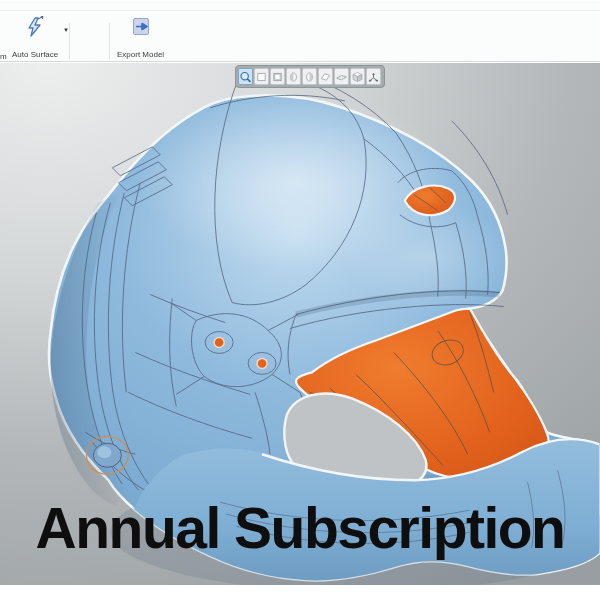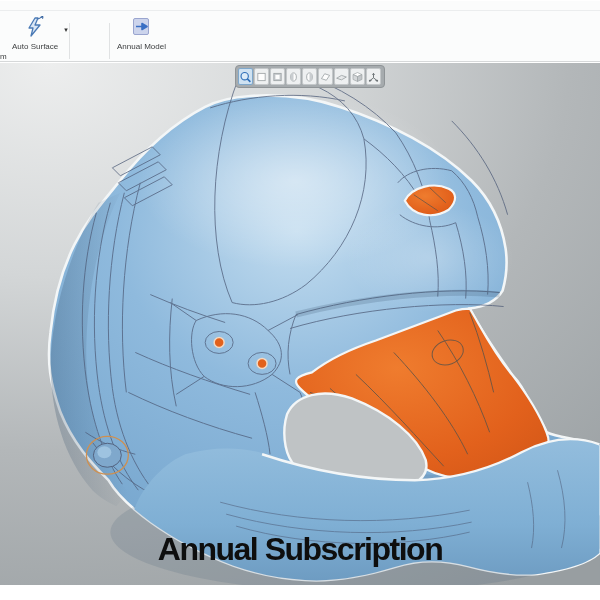--- a/index.html
+++ b/index.html
@@ -8,21 +8,21 @@
 
   
   .ribbon {
     position:absolute; left:0; top:0; width:600px; height:62px;
     background:#fbfcfc; border-top:1px solid #ffffff; border-bottom:1px solid #d6d8d9;
   }
   .ribbon::before{
     content:""; position:absolute; left:0; top:9px; width:600px; height:1px; background:#ebedee;
   }
   .rb-group { position:absolute; top:12px; height:48px; display:flex; align-items:flex-start; }
-  .rb-btn { display:flex; flex-direction:column; align-items:center; justify-content:flex-start;
+  .rb-btn { display:flex; flex-direction:column; align-items:center; justify-content:space-between;
             height:46px; padding:2px 4px 0 4px; cursor:default; }
   .rb-btn .ic { height:24px; display:flex; align-items:center; justify-content:center; }
   .rb-btn .lbl { font-size:8px; color:#3f4142; margin-top:3px; white-space:nowrap; }
   .rb-btn.disabled .lbl { color:#b3b6b8; }
   .rb-sep { position:absolute; top:22px; width:1px; height:36px; background:#e0e2e3; }
   .caret { font-size:7px; color:#333; margin-left:2px; align-self:center; margin-top:-14px; }
   .cutoff-lbl { position:absolute; left:0; top:51px; font-size:8px; color:#3f4142; }
 
   
   .viewport {
@@ -38,21 +38,21 @@
     background:#a6abae; border:1px solid #8f9497; border-radius:4px;
     display:flex; align-items:center; gap:1px; padding:0 2px;
   }
   .vt-btn { width:15px; height:17px; background:#eef0f1; border:1px solid #c4c8ca; border-radius:2px;
             display:flex; align-items:center; justify-content:center; }
   .vt-btn.selected { background:#cfe2f2; border-color:#7fa8cc; }
 
   
   .overlay-text {
     position:absolute; left:50%; top:432px; transform:translateX(-50%);
-    font-size:32px; font-weight:700; letter-spacing:-1.5px; color:#0e0e0e; white-space:nowrap;margin-top:36px;
+    font-size:57px; font-weight:700; letter-spacing:-1.5px; color:#0e0e0e; white-space:nowrap;
   }
 
   .bottom-strip { position:absolute; left:0; top:585px; width:600px; height:15px; background:#ffffff; }
 </style>
 </head>
 <body>
 
 <div class="ribbon">
 
   <span class="cutoff-lbl">m</span>
@@ -76,21 +76,21 @@
   <div class="rb-sep" style="left:109px;"></div>
 
   <div class="rb-group" style="left:113px;">
     <div class="rb-btn">
       <span class="ic">
         <svg width="20" height="22" viewBox="0 0 20 22">
           <rect x="2.5" y="2.5" width="15" height="16" rx="1.5" fill="#ccd4ec" stroke="#9aa5cf"></rect>
           <path d="M5,10.5 L11,10.5 L11,7.5 L16,10.5 L11,13.5 L11,10.5" fill="#3a6fc4" stroke="#3a6fc4" stroke-width="1.6" stroke-linejoin="round"></path>
         </svg>
       </span>
-      <span class="lbl">Annual Model</span>
+      <span class="lbl">Export Model</span>
     </div>
   </div>
 </div>
 
 <div class="viewport">
 
   <svg class="helmet-svg" viewBox="0 0 600 523">
     <defs>
       <radialGradient id="shellGrad" cx="0.45" cy="0.28" r="0.85">
         <stop offset="0%" stop-color="#c2dcef"></stop>

